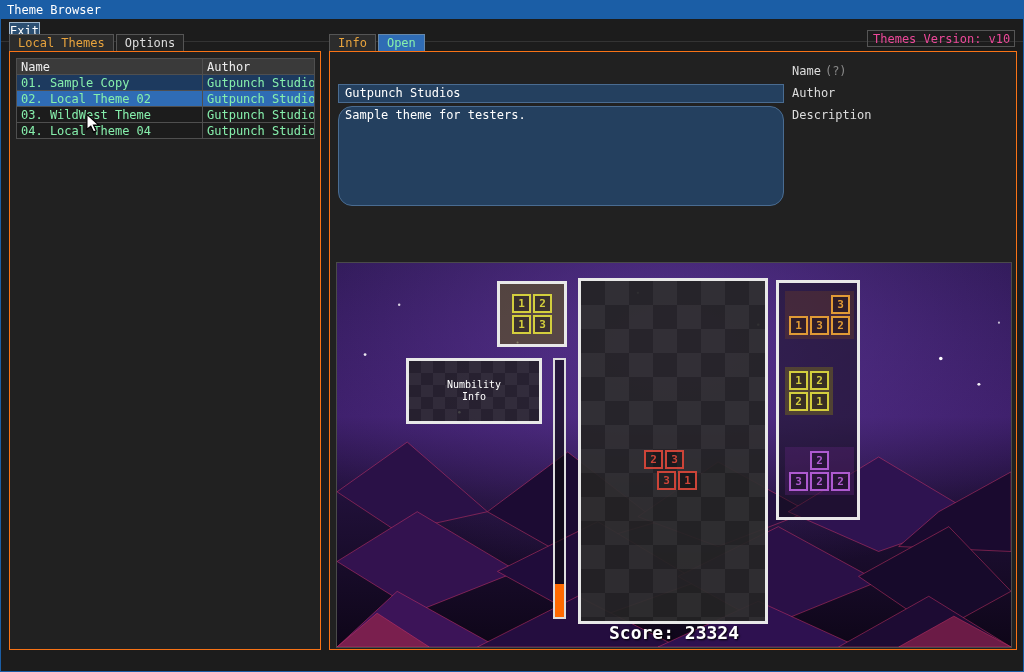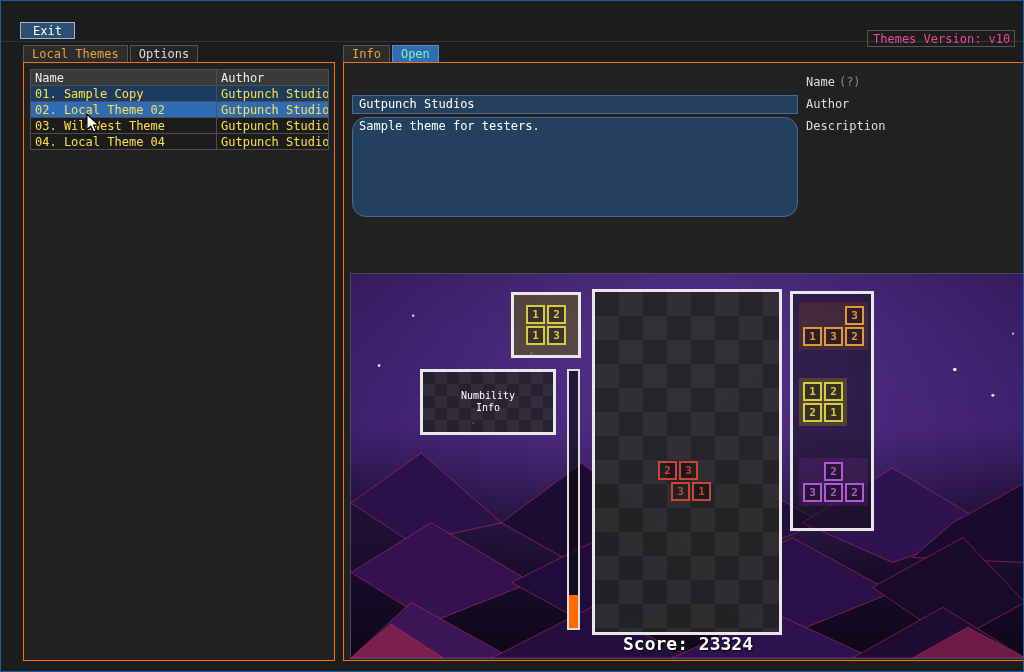--- a/index.html
+++ b/index.html
@@ -9,29 +9,29 @@
     background: #1c1c1c; border: 1px solid var(--titlebar, #1b5ea6);
     font-family: "DejaVu Sans Mono", monospace; font-size: 12px; color: #e8e8e8;
     overflow: hidden;
   }
   .titlebar {
     position: absolute; left: 0; top: 0; right: 0; height: 18px;
     background: var(--titlebar, #1b5ea6); color: #fff; padding: 2px 6px;
   }
   .toolbar { position: absolute; left: 0; top: 18px; right: 0; height: 23px; border-bottom: 1px solid #333; }
   .exit-btn {
-    position: absolute; left: 19px; top: 3px; height: 17px; padding: 0 12px;
+    position: absolute; left: 8px; top: 3px; height: 17px; padding: 0 0;
     background: #2c4f72; border: 1px solid #9fb6cc; color: #fff;
     font: 12px "DejaVu Sans Mono", monospace; cursor: pointer;
   }
   .version-box {
     position: absolute; right: 8px; top: 11px; width: 148px; height: 17px;
     border: 1px solid #555; padding: 1px 5px; color: #ec4899; white-space: nowrap;
   }
-  .panel { position: absolute; top: 44px; height: 616px; margin-left: 14px; }
+  .panel { position: absolute; top: 33px; height: 616px; }
   .left-panel { left: 8px; width: 312px; }
   .right-panel { left: 328px; width: 688px; }
   .tabs { position: absolute; left: 0; top: 0; height: 17px; display: flex; z-index: 2; }
   .tab {
     height: 17px; padding: 1px 8px; margin-right: 2px;
     border: 1px solid #555; border-bottom: none; background: #242424; color: #ddd; cursor: pointer;
     white-space: nowrap;
   }
   .tab.active { background: #2c2c2c; color: var(--tab_text, #e8a33d); }
   .tab.open-tab { background: var(--selection, #2f6cb5); color: #86efac; border-color: #6688aa; }
@@ -41,21 +41,21 @@
   }
   
   table.themes { border-collapse: collapse; margin: 6px; width: 298px; table-layout: fixed; }
   table.themes col.c-name { width: 186px; }
   table.themes col.c-author { width: 112px; }
   .themes th, .themes td {
     border: 1px solid #4f4f4f; height: 16px; padding: 0 4px;
     font-weight: normal; text-align: left; font-size: 12px; white-space: nowrap; overflow: hidden;
   }
   .themes th { background: #3a3a3a; color: #eee; }
-  .themes td { background: #1c1c1c; color: #fde047; }
+  .themes td { background: #1c1c1c; color: #86efac; }
   .themes tr.hl td { background: var(--highlight, #1d3a5f); }
   .themes tr.sel td { background: var(--selection, #2f6cb5); }
   
   .input {
     position: absolute; left: 8px; width: 446px; height: 19px;
     background: var(--input_bg, #24405f); border: 1px solid var(--input_border, #4a6c91);
     color: #fff; padding: 1px 6px; line-height: 15px; overflow: hidden; white-space: nowrap;
   }
   .input.area { height: 100px; white-space: pre-wrap; }
   .field-label { position: absolute; left: 462px; color: #ddd; white-space: nowrap; }
@@ -116,20 +116,23 @@
     position: absolute; left: 0; right: 0; bottom: 4px; text-align: center;
     color: #fff; font-size: 18px; font-weight: bold; text-shadow: 1px 1px 2px #000;
   }
   .cursor { position: absolute; left: 84px; top: 112px; z-index: 50; }
 </style>
 </head>
 <body>
 
 <div class="window">
 
+  <div class="titlebar">
+    <span>Theme Browser</span>
+  </div>
 
   <div class="toolbar">
     <button class="exit-btn">Exit</button>
     <div class="version-box">Themes Version: v10</div>
   </div>
 
   <div class="panel left-panel">
     <div class="tabs">
       <div class="tab active">Local Themes</div>
       <div class="tab">Options</div>

